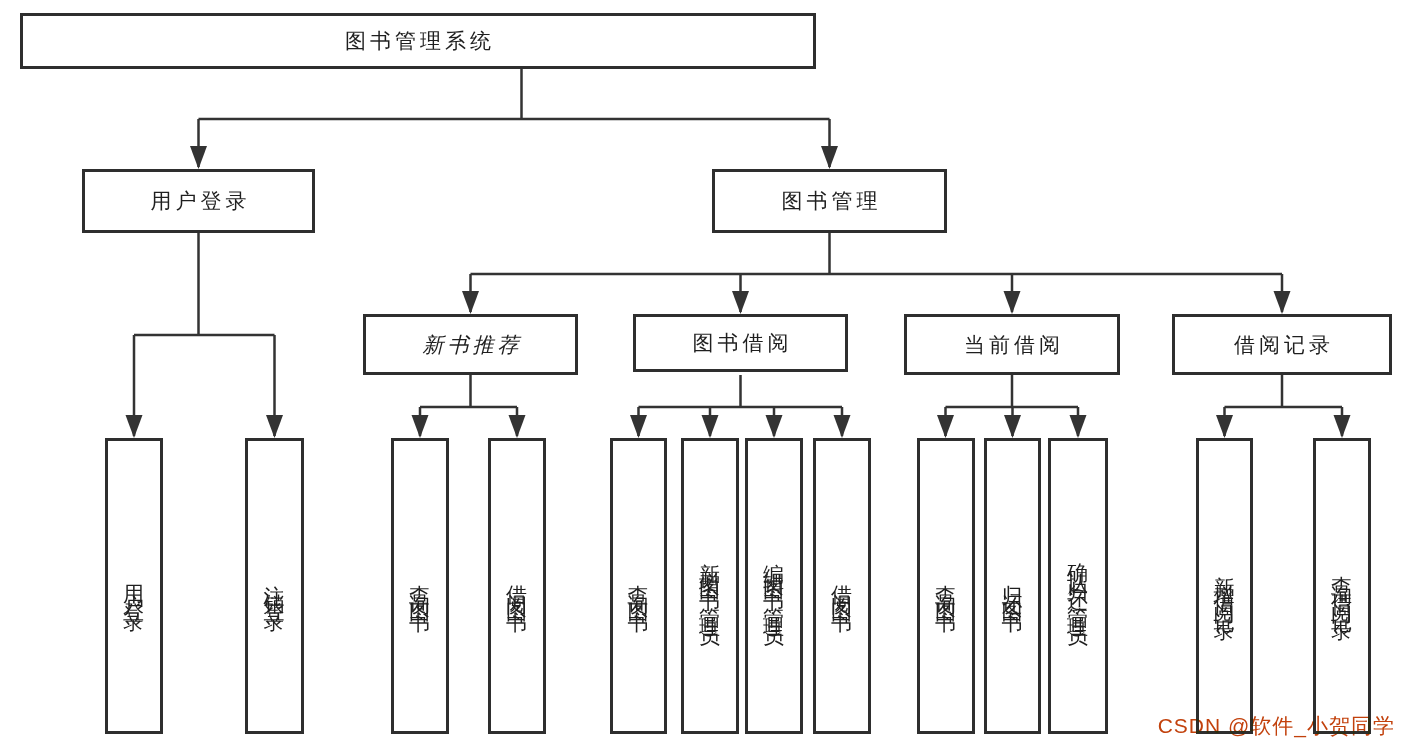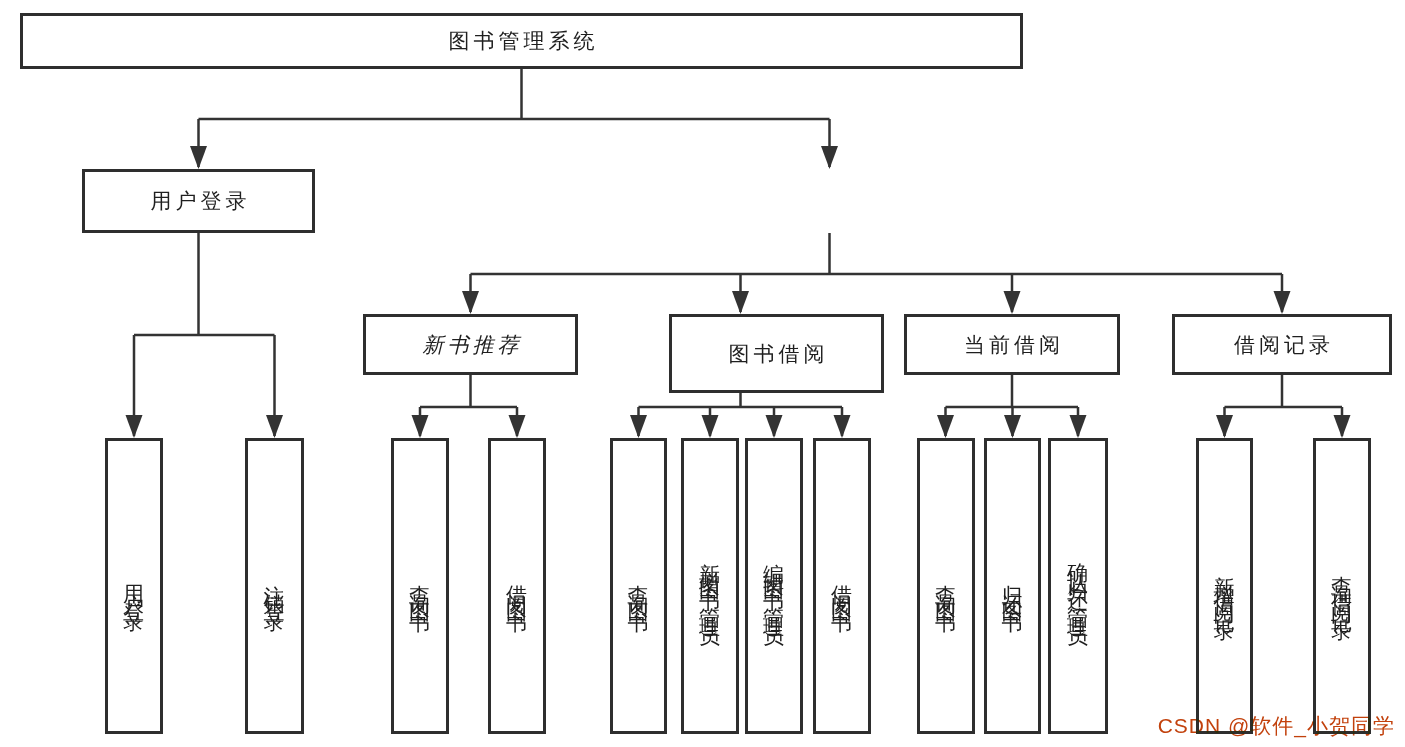--- a/index.html
+++ b/index.html
@@ -85,32 +85,35 @@
       <polygon points="765.5,415 782.5,415 774,438"></polygon>
       <polygon points="833.5,415 850.5,415 842,438"></polygon>
       <polygon points="937,415 954,415 945.5,438"></polygon>
       <polygon points="1004,415 1021,415 1012.5,438"></polygon>
       <polygon points="1069.5,415 1086.5,415 1078,438"></polygon>
       <polygon points="1216,415 1233,415 1224.5,438"></polygon>
       <polygon points="1333.5,415 1350.5,415 1342,438"></polygon>
     </g>
   </svg>
 
-  <div class="box hbox" style="left:20px;top:13px;width:1003px;height:56px;">
+  <div class="box hbox" style="left:20px;top:13px;width:796px;height:56px;">
     <span class="label">图书管理系统</span>
   </div>
 
   <div class="box hbox" style="left:82px;top:169px;width:233px;height:64px;">
     <span class="label">用户登录</span>
   </div>
+  <div class="box hbox" style="left:712px;top:169px;width:235px;height:64px;">
+    <span class="label">图书管理</span>
+  </div>
 
   <div class="box hbox" style="left:363px;top:314px;width:215px;height:61px;font-style:italic;">
     <span class="label">新书推荐</span>
   </div>
-  <div class="box hbox" style="left:633px;top:314px;width:215px;height:79px;margin-left:36px;">
+  <div class="box hbox" style="left:633px;top:314px;width:215px;height:58px;">
     <span class="label">图书借阅</span>
   </div>
   <div class="box hbox" style="left:904px;top:314px;width:216px;height:61px;">
     <span class="label">当前借阅</span>
   </div>
   <div class="box hbox" style="left:1172px;top:314px;width:220px;height:61px;">
     <span class="label">借阅记录</span>
   </div>
 
   <div class="box vbox" style="left:105px;top:438px;width:58px;height:296px;">

